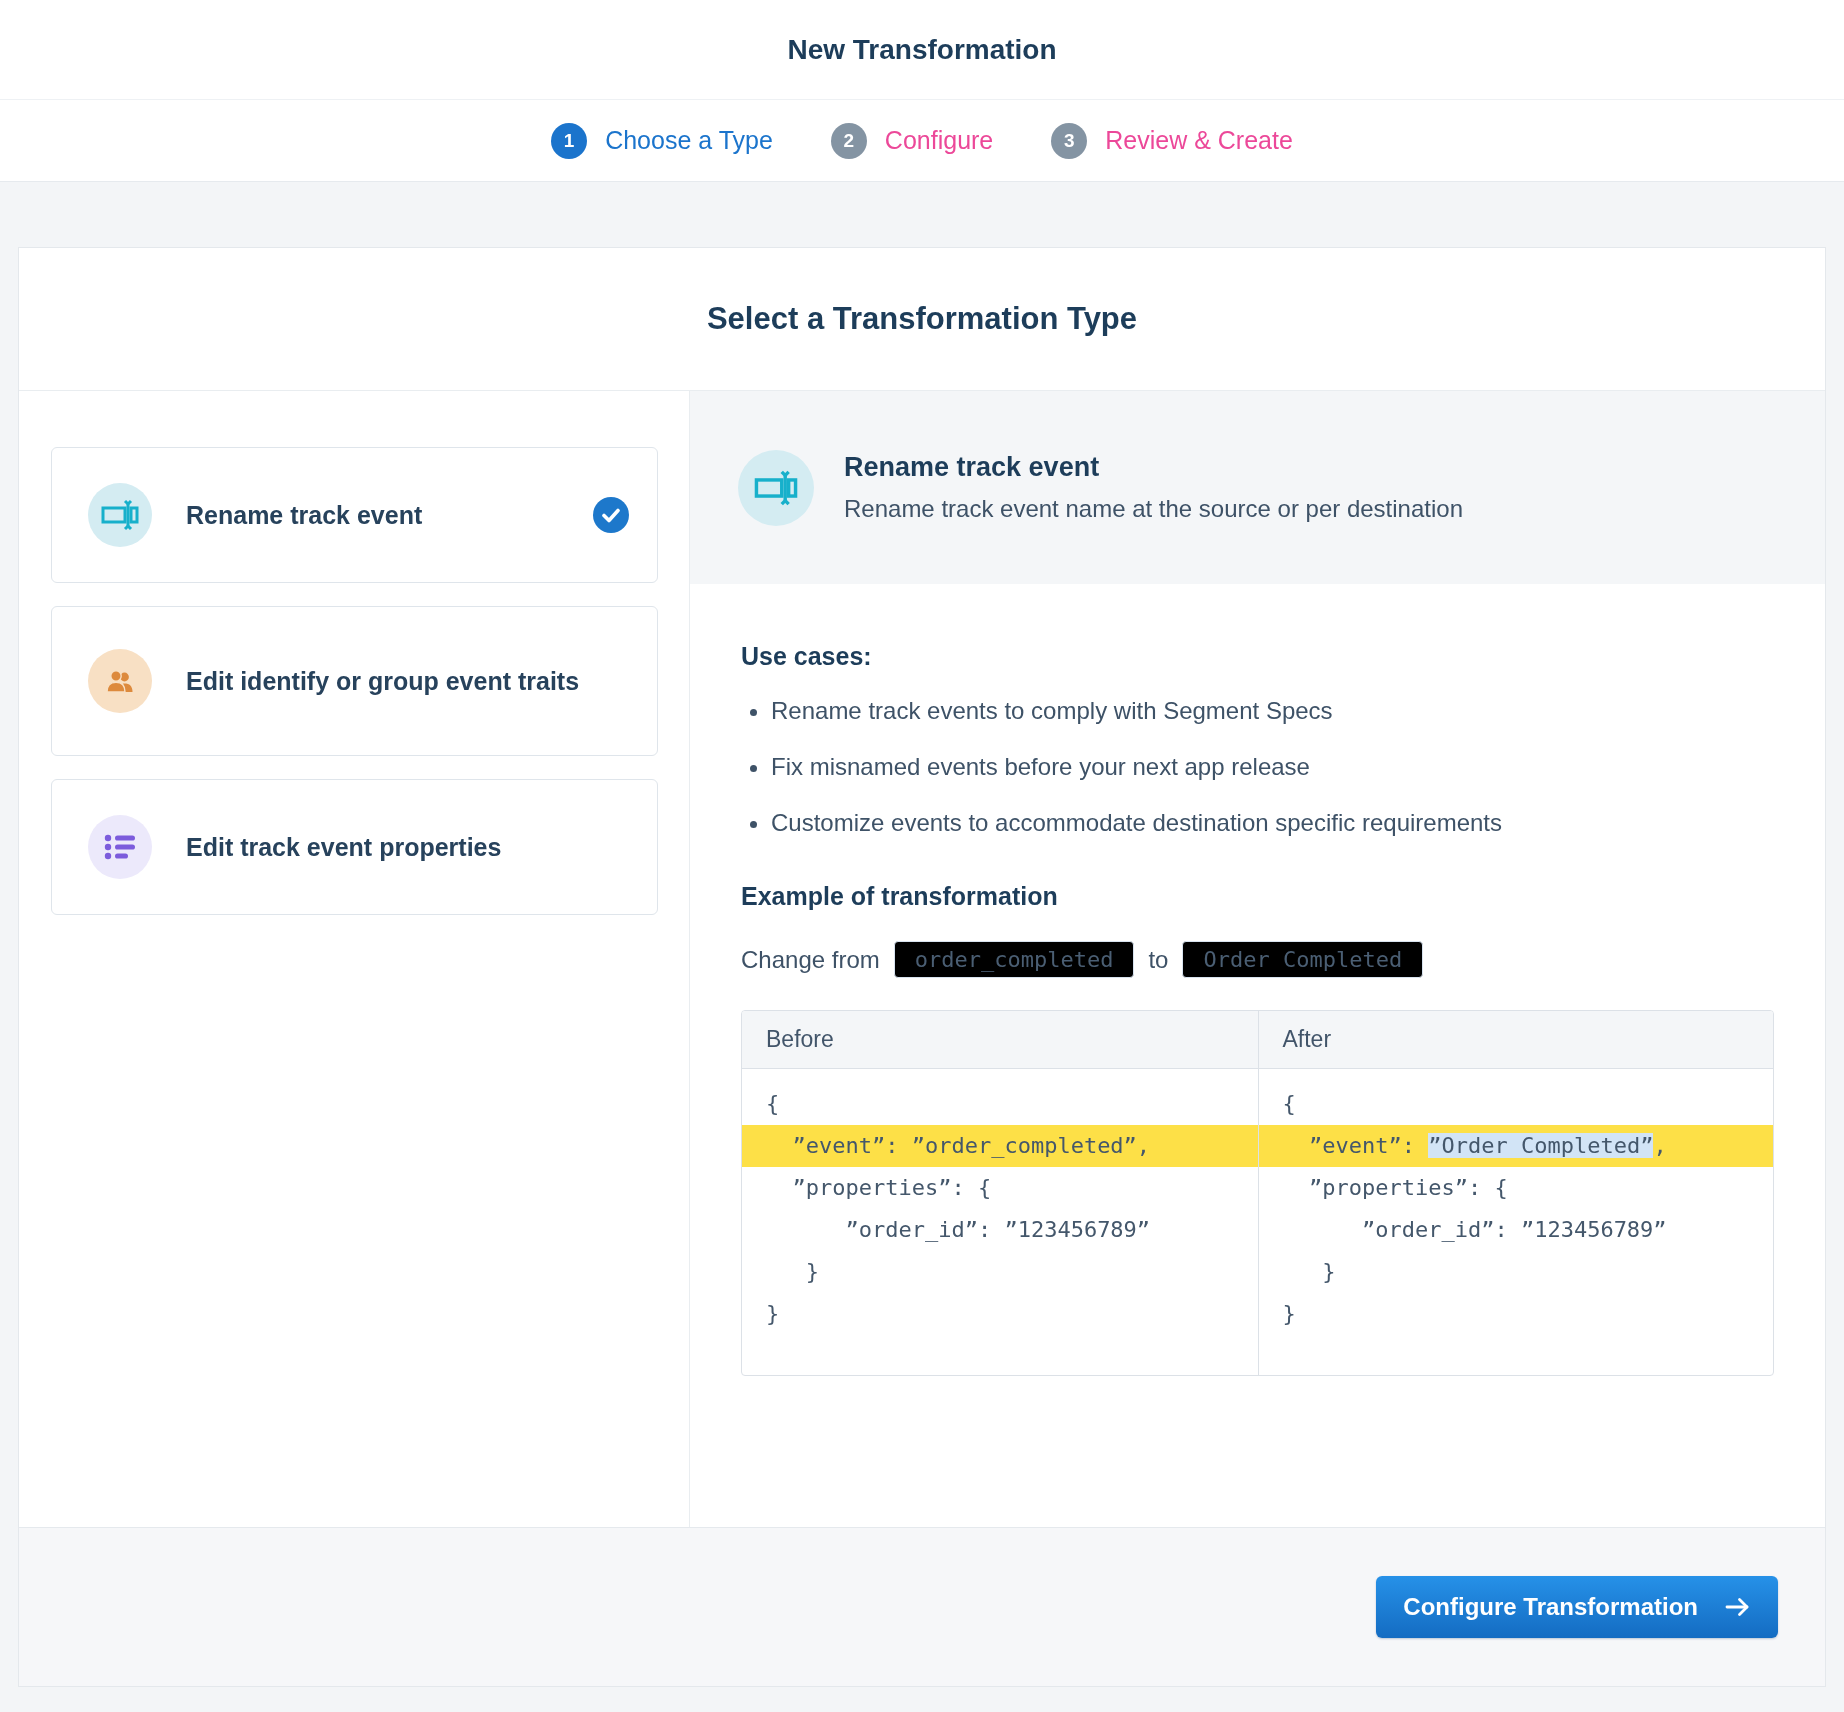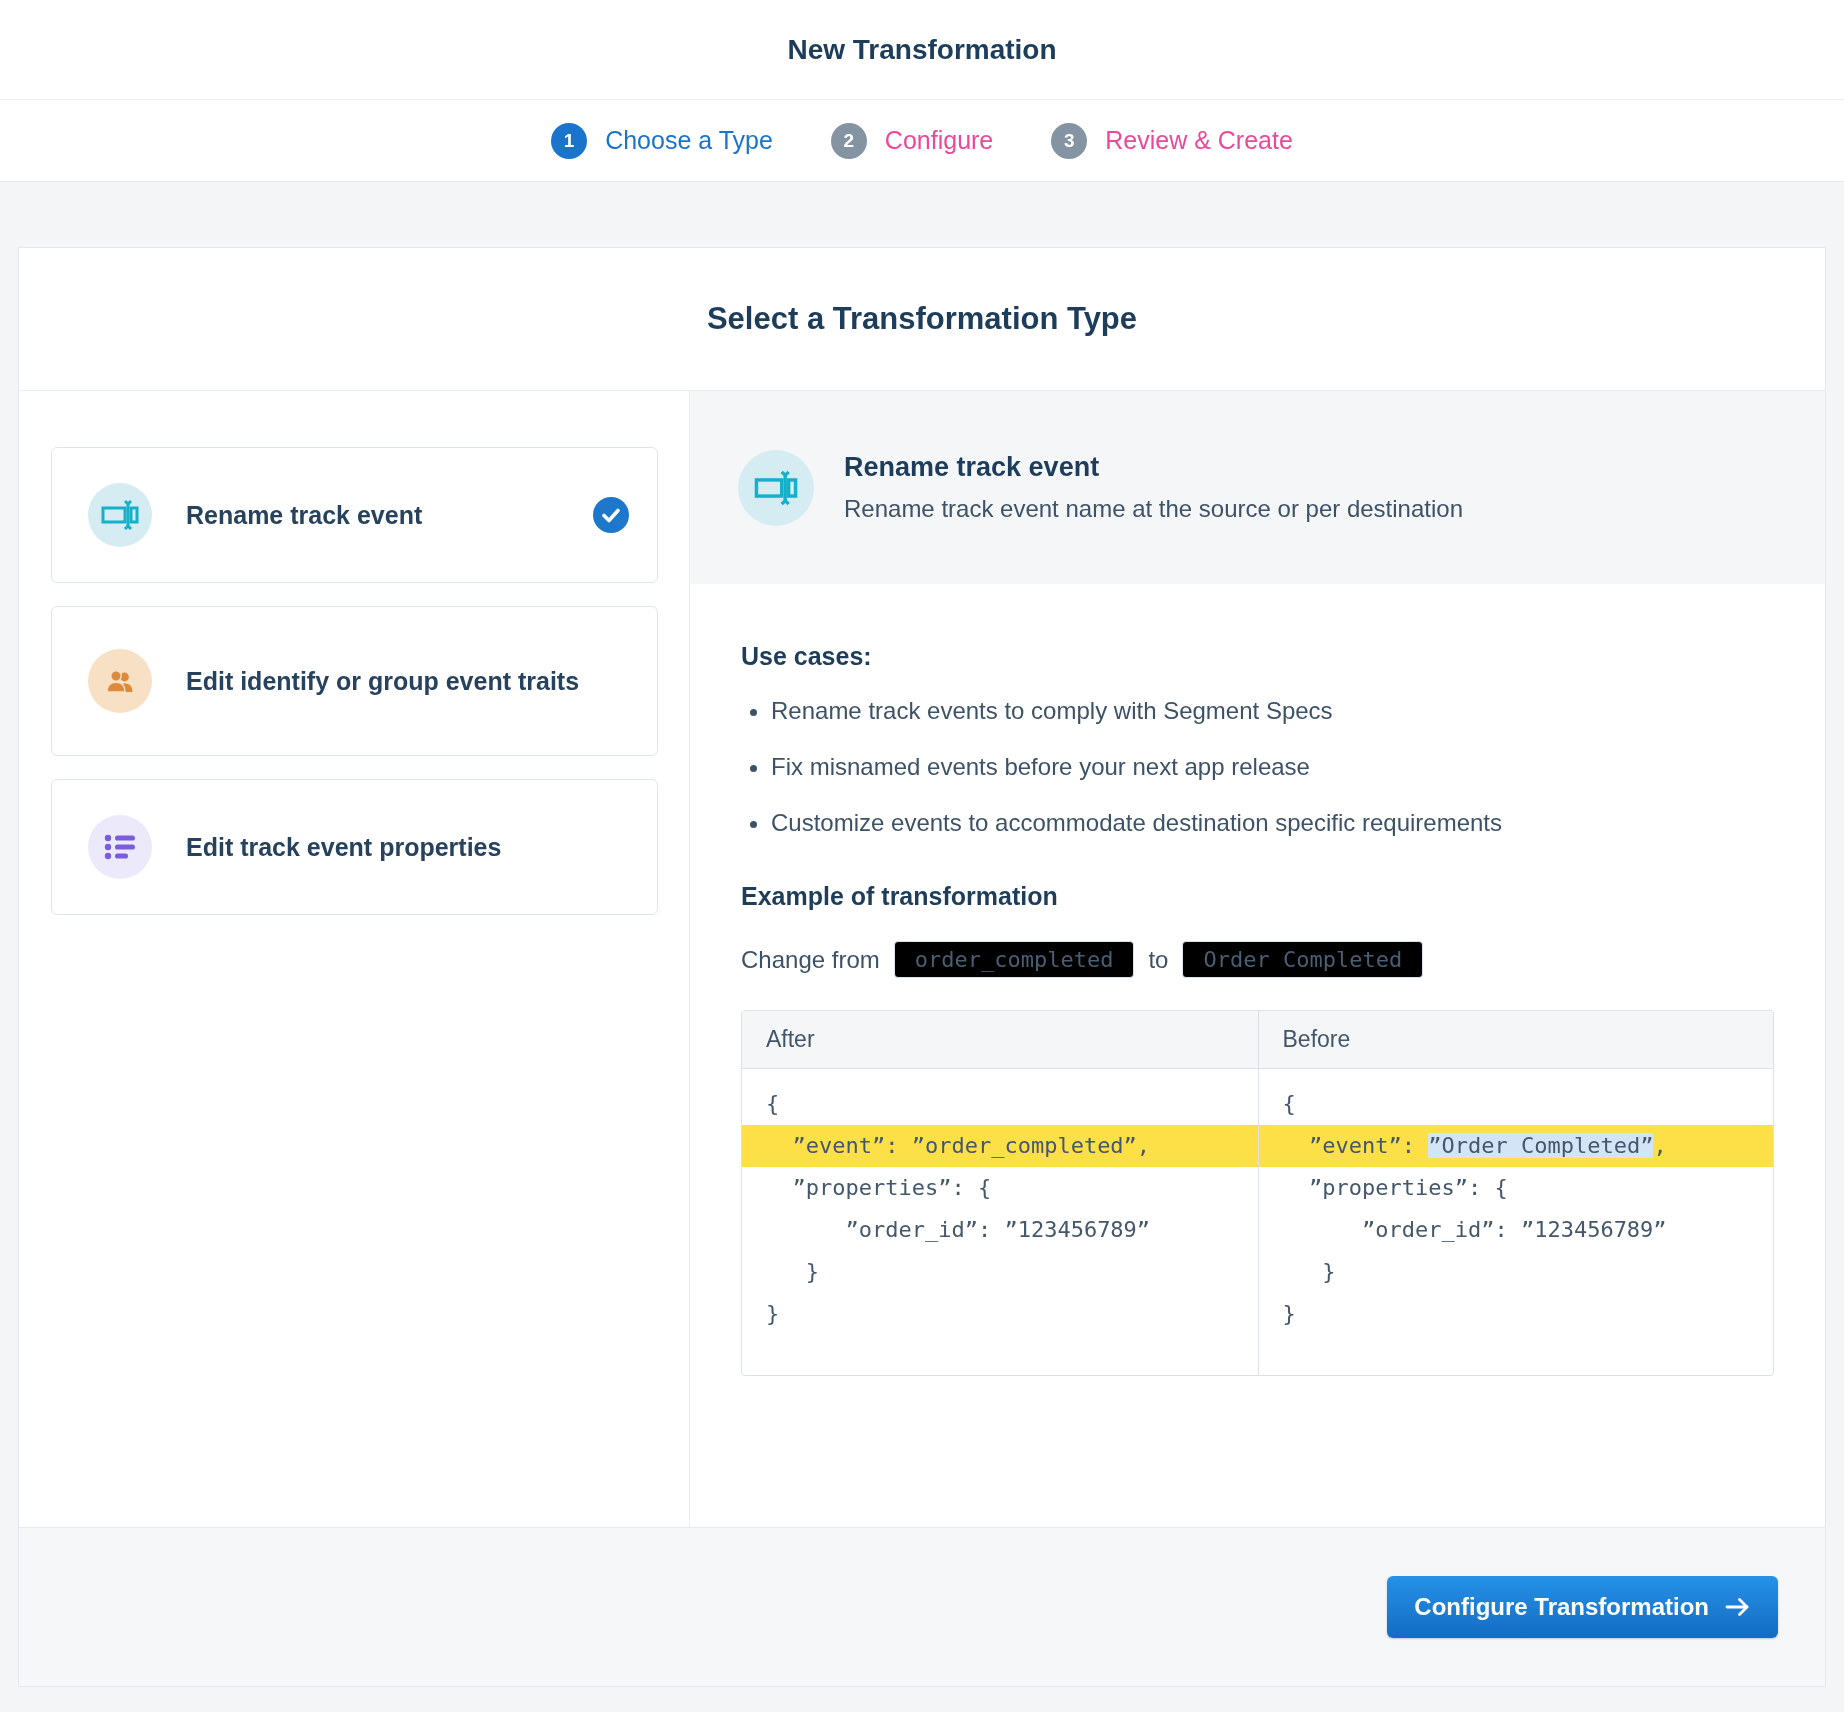--- a/index.html
+++ b/index.html
@@ -125,21 +125,21 @@
 
   
   .card-footer {
     height:159px; background:#f6f7f9;
     border-top:1px solid #e5e9ed;
     display:flex; align-items:center; justify-content:flex-end;
     padding-right:47px;
   }
   .btn-primary {
     height:62px; padding:0 27px;
-    display:flex; align-items:center; gap:15px;
+    display:flex; align-items:center; gap:26px;
     background:linear-gradient(180deg,#2691e8 0%,#146cc2 100%);
     border:none; border-radius:6px; cursor:pointer;
     color:#ffffff; font-family:"Liberation Sans", sans-serif;
     font-size:24px; font-weight:600;
     box-shadow:0 1px 2px rgba(20,60,110,0.25);
   }
   svg { display:block; }
 </style>
 </head>
 <body>
@@ -252,22 +252,22 @@
 
           <p class="change-line">
             <span>Change from</span>
             <code class="chip">order_completed</code>
             <span>to</span>
             <code class="chip">Order Completed</code>
           </p>
 
           <div class="code-table">
             <div class="ct-head">
+              <div class="ct-th">Before</div>
               <div class="ct-th">After</div>
-              <div class="ct-th">Before</div>
             </div>
             <div class="ct-body">
               <div class="ct-col">
                 <div class="code-line">{</div>
                 <div class="code-line hl-row">  ”event”: ”order_completed”,</div>
                 <div class="code-line">  ”properties”: {</div>
                 <div class="code-line">      ”order_id”: ”123456789”</div>
                 <div class="code-line">   }</div>
                 <div class="code-line">}</div>
               </div>

